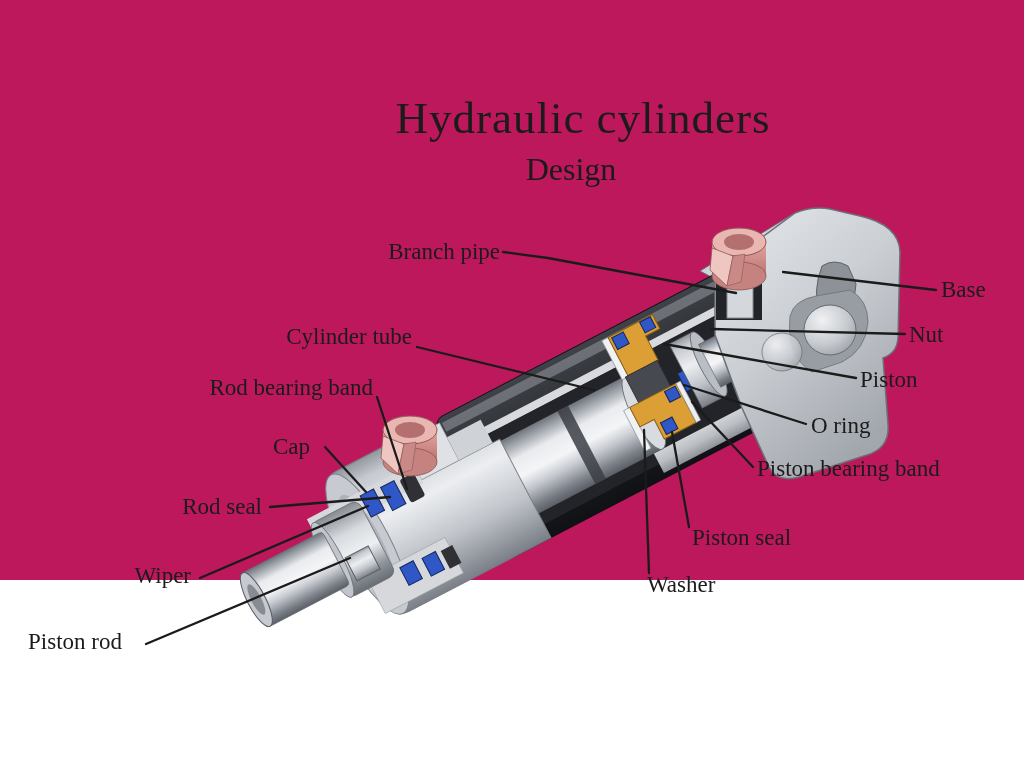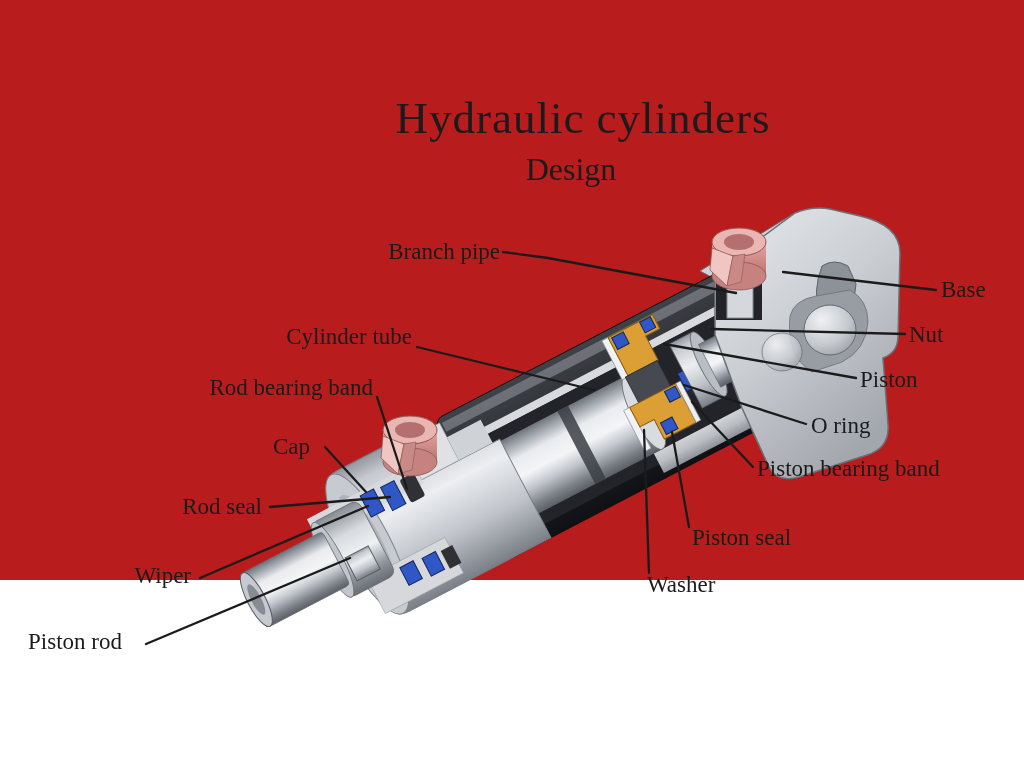--- a/index.html
+++ b/index.html
@@ -1,17 +1,17 @@
 <!DOCTYPE html>
 <html><head>
 <meta charset="utf-8">
 <style>
   html,body{margin:0;padding:0;background:#ffffff;}
   body{width:1024px;height:768px;overflow:hidden;font-family:"Liberation Serif", serif;}
-  .stage{position:relative;width:1024px;height:580px;background:#b91c1c;}
+  .stage{position:relative;width:1024px;height:580px;background:#be185d;}
   svg{display:block;}
   text{fill:#1b1b1b;}
   .title-text{font-size:45px;letter-spacing:1px;}
   .subtitle-text{font-size:32px;}
   .label-text{font-size:23px;}
   .leader{stroke:#1b1b1b;stroke-width:2.3;fill:none;stroke-linecap:round;}
 </style>
 </head>
 <body>
 

